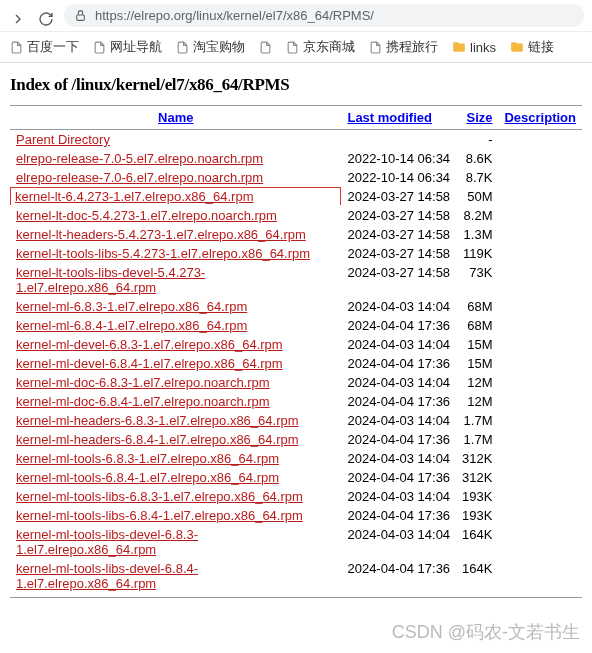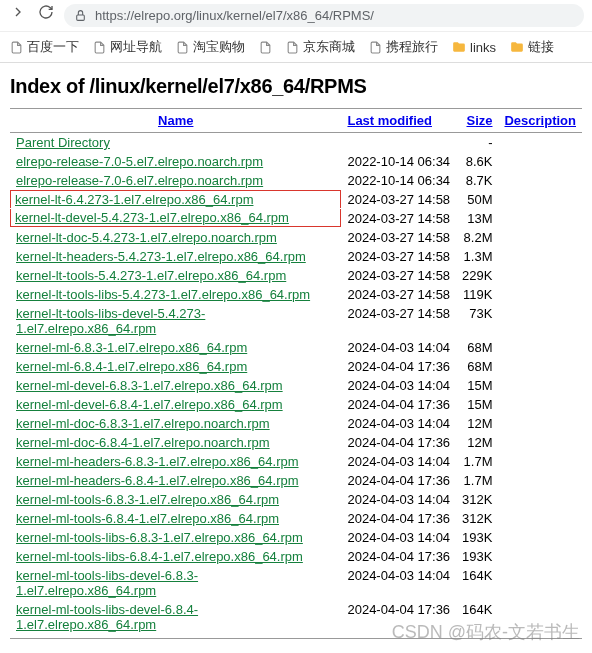--- a/index.html
+++ b/index.html
@@ -5,21 +5,21 @@
   * { box-sizing: border-box; }
   body {
     margin: 0;
     font-family: Arial, Helvetica, sans-serif;
     width: 592px;
     background: #fff;
     color: #000;
   }
   .browser-bar {
     display: flex;
-    align-items: flex-start;
+    align-items: flex-end;
     padding: 4px 8px;
     gap: 8px;
     font-size: 13px;
     color: #555;
     border-bottom: 1px solid #eee;
   }
   .browser-bar .nav-btn {
     display: inline-flex;
     align-items: center;
     justify-content: center;
@@ -52,45 +52,45 @@
     display: inline-flex;
     align-items: center;
     gap: 4px;
     cursor: pointer;
   }
   .bm-icon { display:inline-flex; }
   .folder-icon { color: #f6b73e; }
   .page-icon { color: #888; }
   .content { padding: 8px 10px 20px 10px; }
   h1 {
-    font-size: 20px;
+    font-size: 17px;
     font-weight: 700;
     margin: 4px 0 10px 0;
-    font-family: Liberation Sans, sans-serif;
+    font-family: Liberation Serif, serif;
     letter-spacing: -0.3px;
   }
   table {
     width: 100%;
     border-collapse: collapse;
     font-size: 13px;
   }
   thead th {
     color: #0000ee;
     text-decoration: underline;
     font-weight: 700;
     padding: 4px 6px;
     border-top: 1px solid #999;
     border-bottom: 1px solid #999;
   }
   thead th.name-col { text-align: center; }
   thead th.mod-col { text-align: left; }
   thead th.size-col { text-align: right; text-decoration: underline; }
   thead th.desc-col { text-align: left; }
   tbody td { padding: 2px 6px; vertical-align: top; }
-  tbody td.name-col a { color: #15803d; }
+  tbody td.name-col a { color: #b91c1c; }
   tbody td.mod-col { white-space: nowrap; }
   tbody td.size-col { text-align: right; white-space: nowrap; }
   .highlight-cell { padding:0; }
   .highlight-inner { padding: 1px 4px; }
   tbody tr:last-child td { border-bottom: 1px solid #999; padding-bottom:6px;}
   .watermark {
     position: absolute;
     right: 12px;
     top: 620px;
     font-size: 18px;
@@ -230,43 +230,29 @@
         </tr>
         <tr>
           <td class="name-col highlight-cell">
             <div class="highlight-inner" style="border-top: 1.5px solid rgb(217, 54, 45); border-left: 1.5px solid rgb(217, 54, 45); border-right: 1.5px solid rgb(217, 54, 45);"><a href="#">kernel-lt-6.4.273-1.el7.elrepo.x86_64.rpm</a></div>
           </td>
           <td class="mod-col">2024-03-27 14:58</td>
           <td class="size-col">50M</td>
           <td></td>
         </tr>
         <tr>
-          <td class="name-col highlight-cell">
-            <div class="highlight-inner" style="border-left: 1.5px solid rgb(217, 54, 45); border-right: 1.5px solid rgb(217, 54, 45); border-bottom: 1.5px solid rgb(217, 54, 45);"><a href="#">kernel-lt-devel-5.4.273-1.el7.elrepo.x86_64.rpm</a></div>
-          </td>
-          <td class="mod-col">2024-03-27 14:58</td>
-          <td class="size-col">13M</td>
-          <td></td>
-        </tr>
-        <tr>
           <td class="name-col"><a href="#">kernel-lt-doc-5.4.273-1.el7.elrepo.noarch.rpm</a></td>
           <td class="mod-col">2024-03-27 14:58</td>
           <td class="size-col">8.2M</td>
           <td></td>
         </tr>
         <tr>
           <td class="name-col"><a href="#">kernel-lt-headers-5.4.273-1.el7.elrepo.x86_64.rpm</a></td>
           <td class="mod-col">2024-03-27 14:58</td>
           <td class="size-col">1.3M</td>
-          <td></td>
-        </tr>
-        <tr>
-          <td class="name-col"><a href="#">kernel-lt-tools-5.4.273-1.el7.elrepo.x86_64.rpm</a></td>
-          <td class="mod-col">2024-03-27 14:58</td>
-          <td class="size-col">229K</td>
           <td></td>
         </tr>
         <tr>
           <td class="name-col"><a href="#">kernel-lt-tools-libs-5.4.273-1.el7.elrepo.x86_64.rpm</a></td>
           <td class="mod-col">2024-03-27 14:58</td>
           <td class="size-col">119K</td>
           <td></td>
         </tr>
         <tr>
           <td class="name-col"><a href="#">kernel-lt-tools-libs-devel-5.4.273-1.el7.elrepo.x86_64.rpm</a></td>

